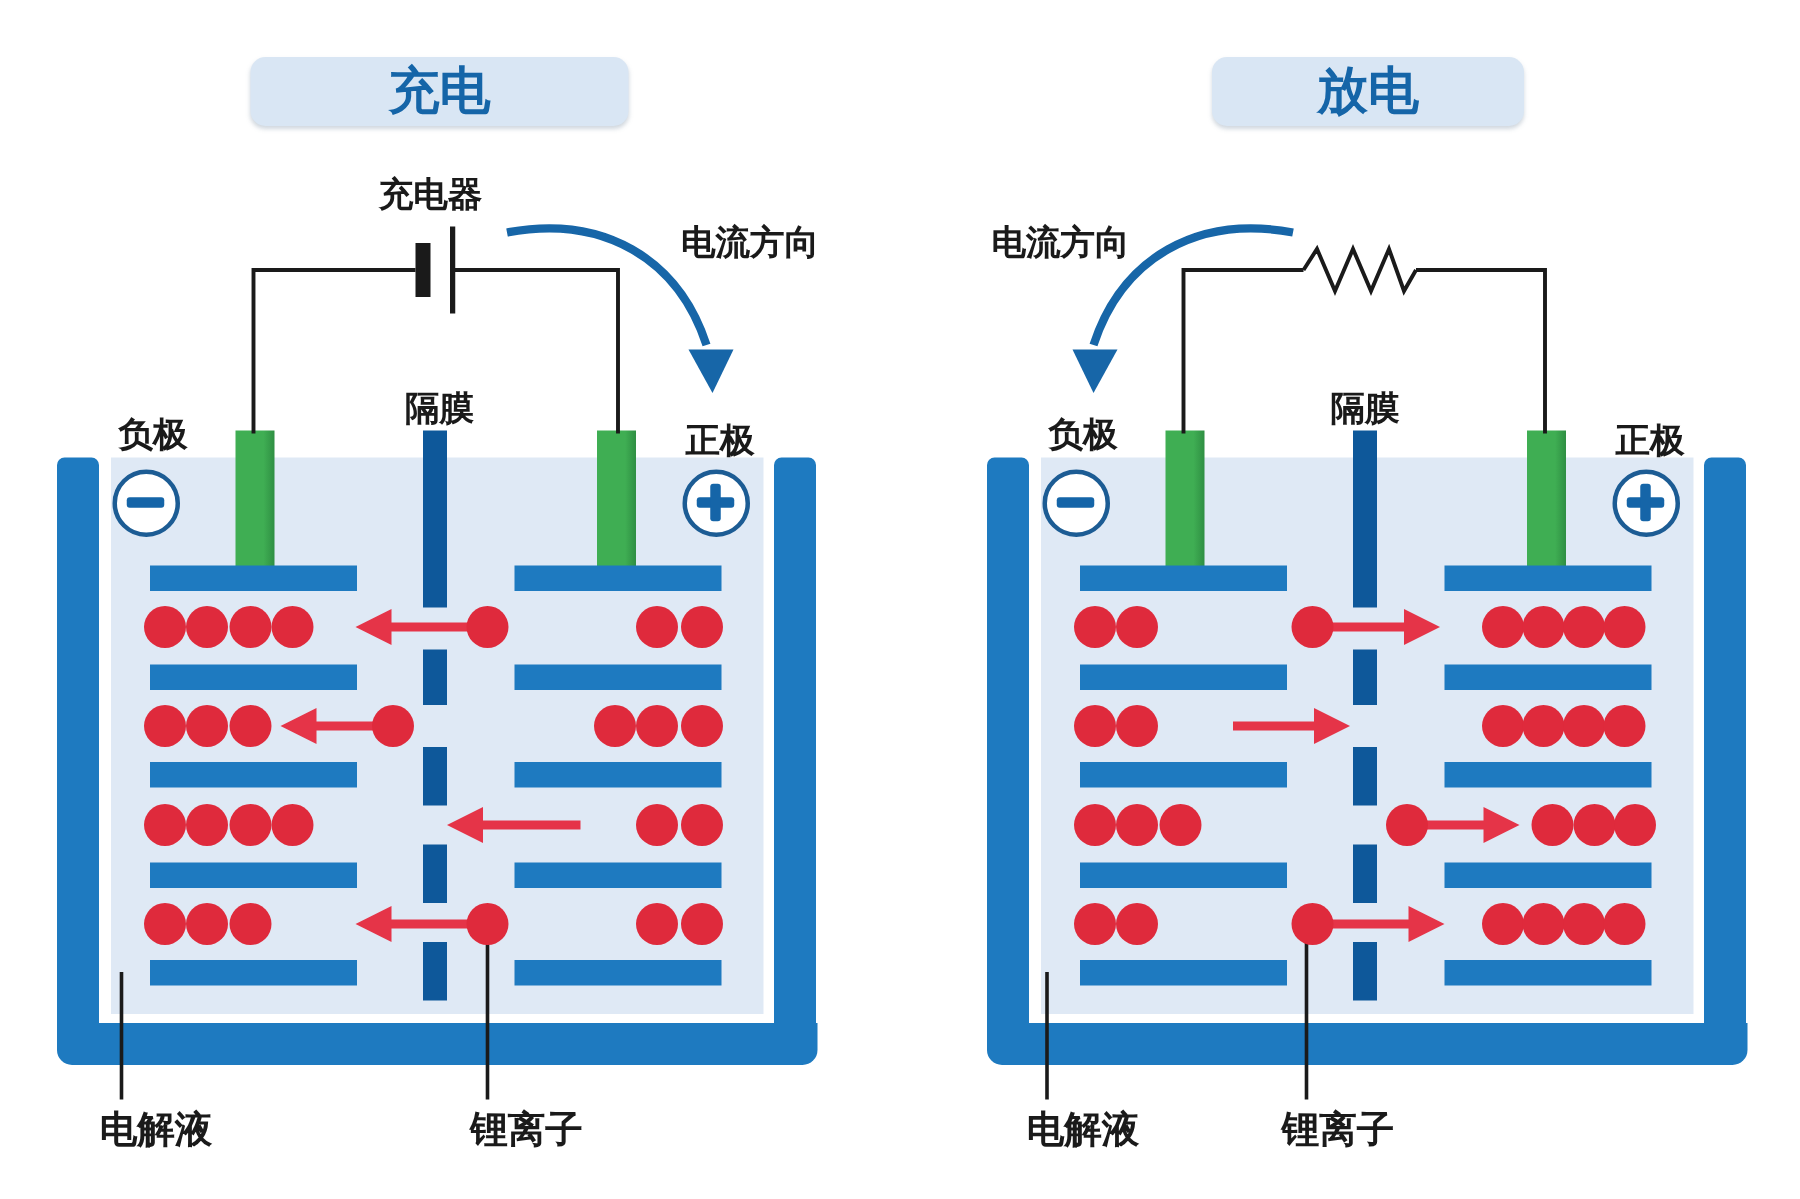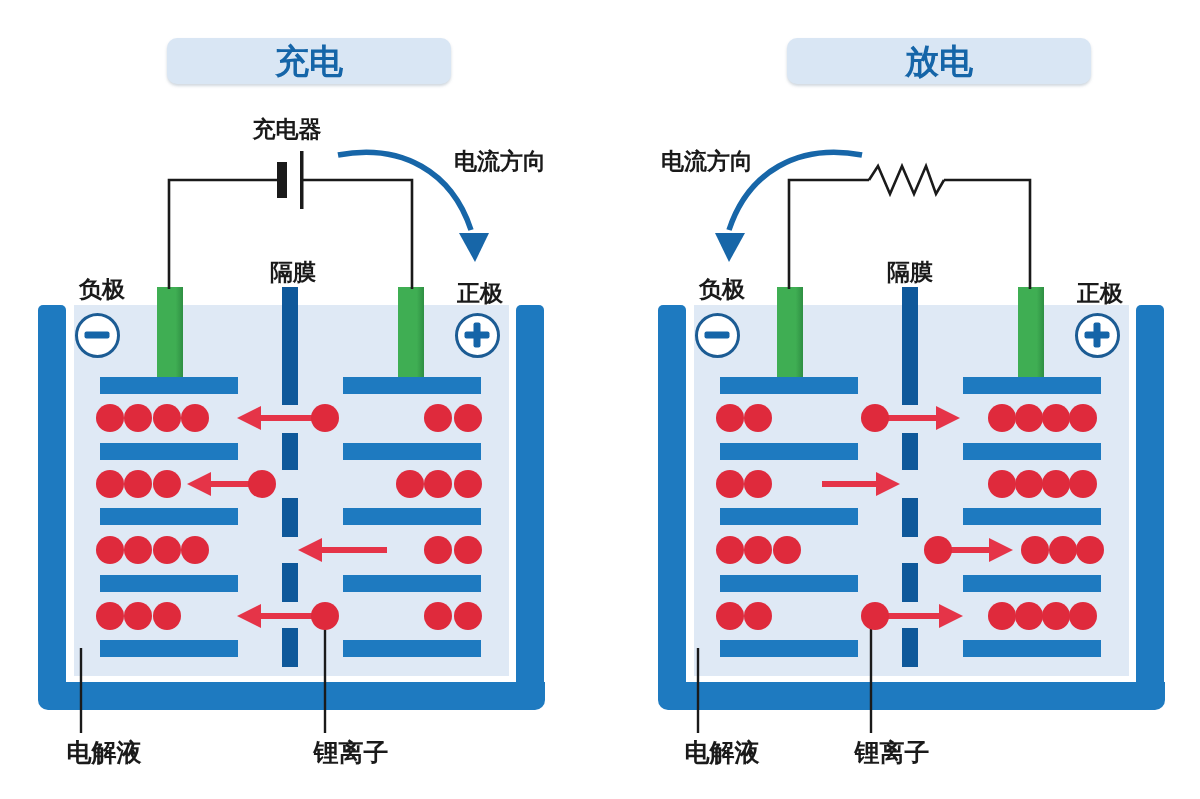--- a/index.html
+++ b/index.html
@@ -32,21 +32,21 @@
   .curh{fill:var(--current-arrow-blue);}
   .ion{fill:var(--ion-red);}
   .red-shaft{stroke:var(--arrow-red);stroke-width:6;}
   .red-head{fill:var(--arrow-red);}
 </style>
 </head>
 <body>
 
 <div id="canvas">
 
-  <div class="pill" style="left:167px;top:38px;width:284px;height:46px;">充电</div>
+  <div class="pill" style="left:167px;top:38px;width:252px;height:46px;">充电</div>
 
   <span class="lbl" style="left:287px;top:114px;">充电器</span>
   <span class="lbl" style="left:500px;top:146px;">电流方向</span>
 
   <span class="lbl" style="left:102px;top:274px;">负极</span>
   <span class="lbl" style="left:293px;top:257px;">隔膜</span>
   <span class="lbl" style="left:480px;top:278px;">正极</span>
 
   <div class="interior abs" style="left:74px;top:305px;width:435px;height:371px;"></div>
   <div class="wall abs" style="left:38px;top:305px;width:28px;height:377px;"></div>
@@ -60,21 +60,21 @@
       <span class="h"></span>
     </div>
   <div class="circle-sym" style="left:454.5px;top:312.5px;">
       <span class="h"></span>
       <span class="v"></span>
     </div>
 
   <span class="lbl big" style="left:104px;top:736px;">电解液</span>
   <span class="lbl big" style="left:351px;top:736px;">锂离子</span>
 
-  <div class="pill" style="left:787px;top:38px;width:304px;height:46px;">放电</div>
+  <div class="pill" style="left:808px;top:38px;width:208px;height:46px;">放电</div>
 
   <span class="lbl" style="left:707px;top:146px;">电流方向</span>
 
   <span class="lbl" style="left:722px;top:274px;">负极</span>
   <span class="lbl" style="left:910px;top:257px;">隔膜</span>
   <span class="lbl" style="left:1100px;top:278px;">正极</span>
 
   <div class="interior abs" style="left:694px;top:305px;width:435px;height:371px;"></div>
   <div class="wall abs" style="left:658px;top:305px;width:28px;height:377px;"></div>
   <div class="wall abs" style="left:1136px;top:305px;width:28px;height:377px;"></div>

